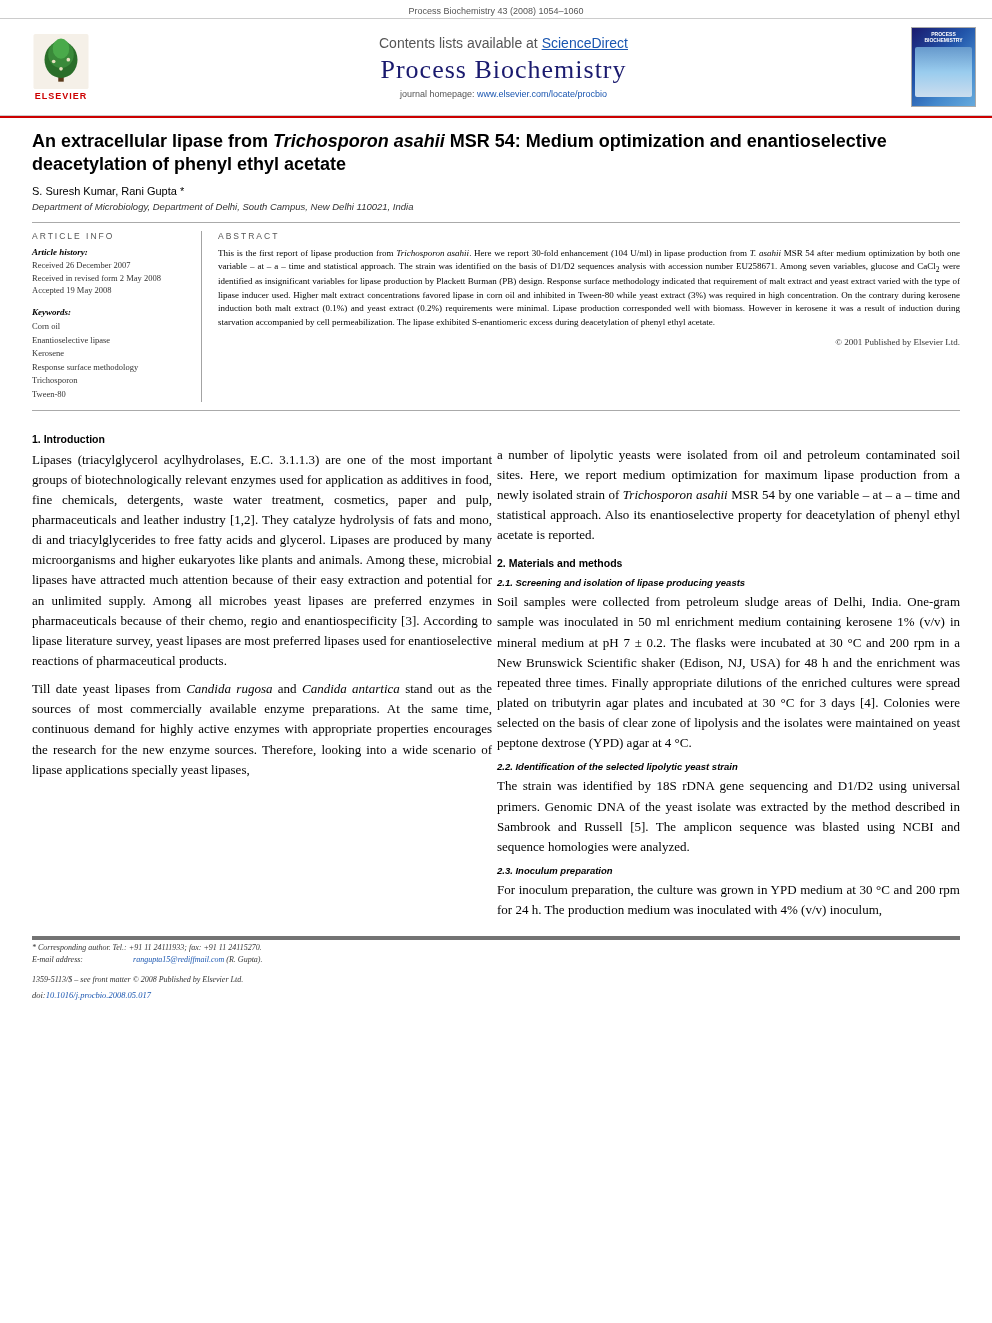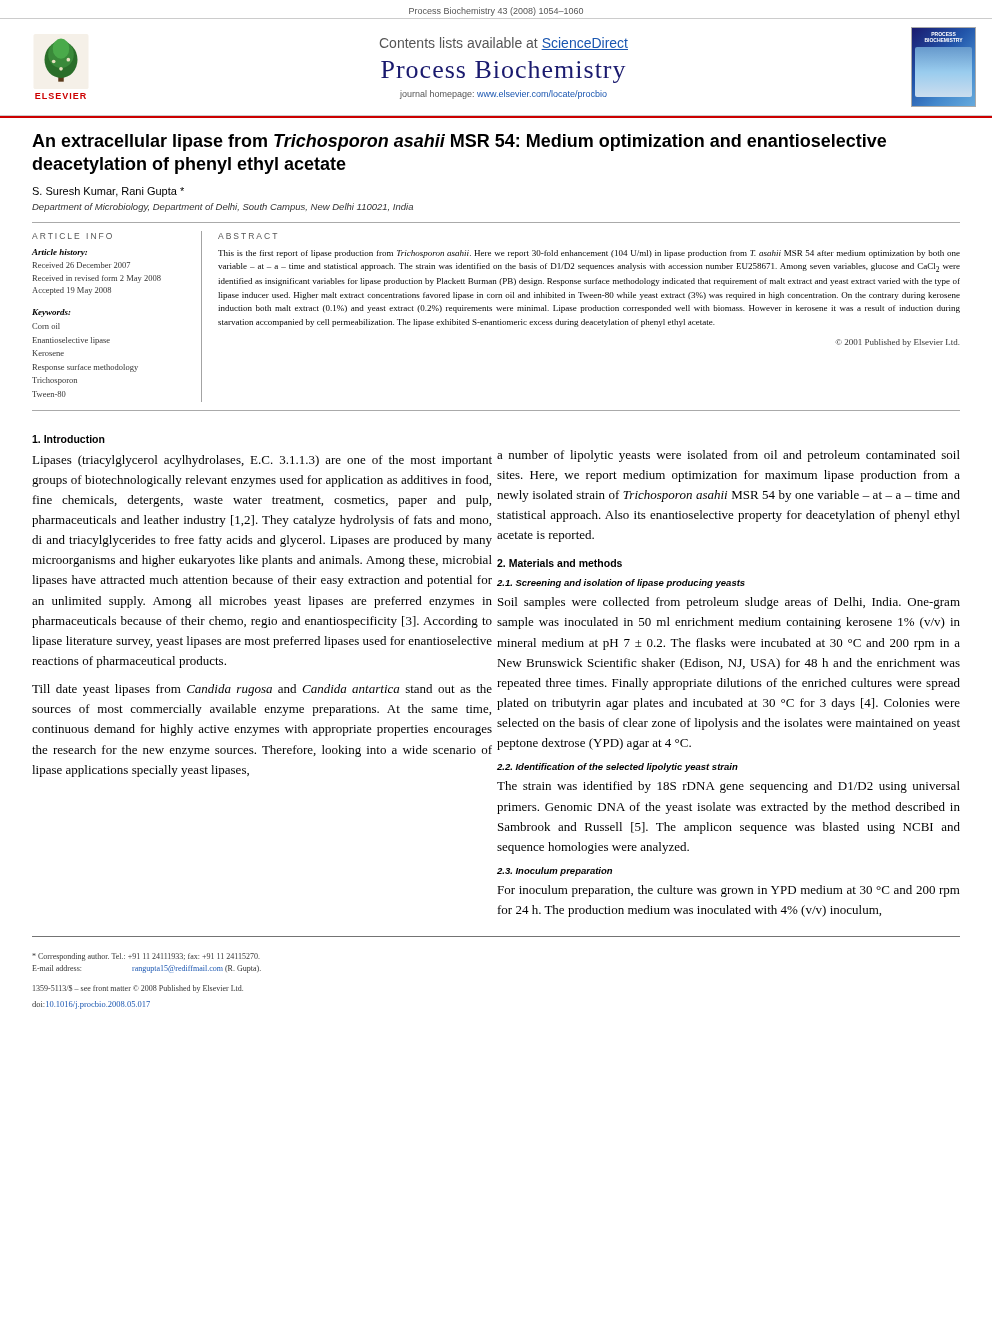--- a/index.html
+++ b/index.html
@@ -239,22 +239,23 @@
       font-size: 13px;
       line-height: 1.55;
       text-align: justify;
       color: #000;
     }
     .body-text em { font-style: italic; }
 
     
     .footer-section {
       margin-top: 16px;
-      border-top: 1px solid #737373;
-      padding-top: 14px;
+      border-top: 4px solid #737373;
+      padding-top: 2px;
+      font-style: italic;
     }
     .footnote-text {
       font-size: 8px;
       line-height: 1.5;
       color: #333;
     }
     .footnote-text a { color: #1a56b0; text-decoration: none; margin-left: 48px; }
     .doi-text {
       font-size: 8.5px;
       color: #333;

